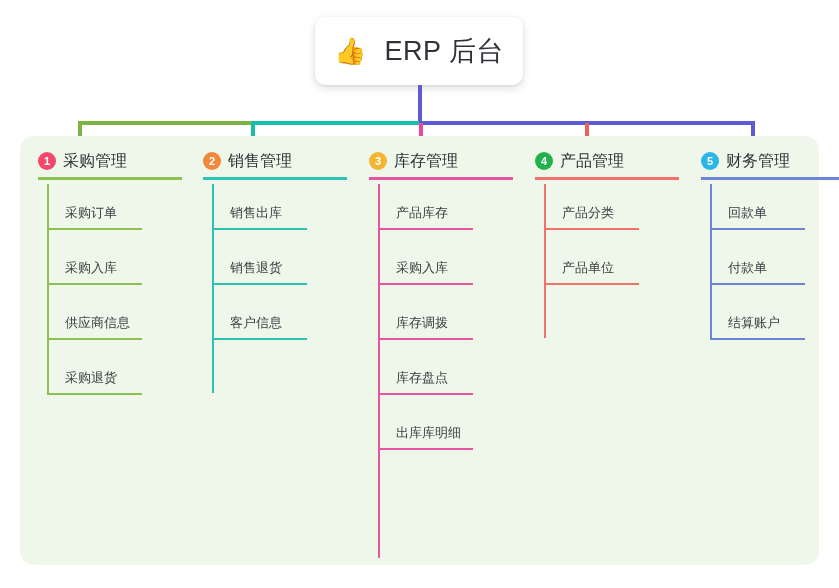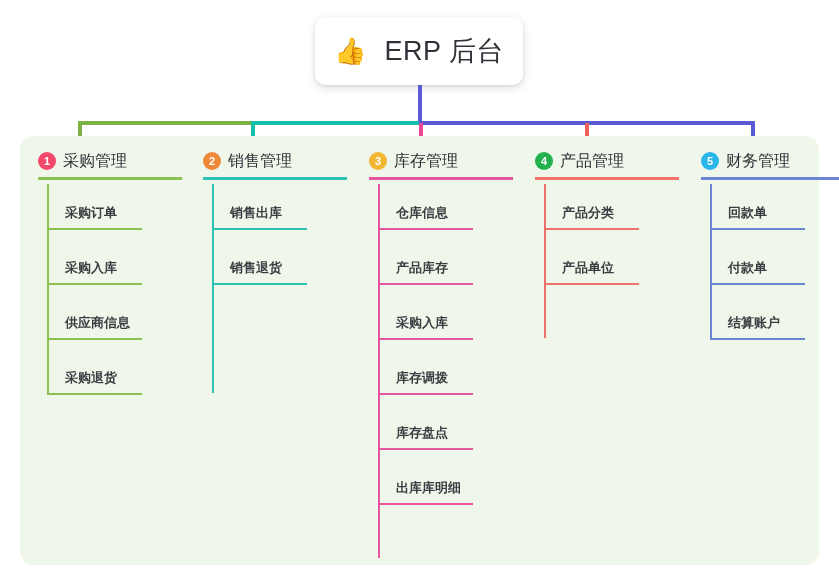--- a/index.html
+++ b/index.html
@@ -108,21 +108,21 @@
     font-size: 16px;
     color: #2f3238;
     white-space: nowrap;
   }
   .col-underline {
     position: absolute;
     left: 0; top: 41px;
     width: 144px; height: 3px;
   }
 
-  .items { position: relative; margin-top: 6px; font-weight: bold; }
+  .items { position: relative; margin-top: 6px; }
   .spine {
     position: absolute;
     left: 9px; top: 0;
     width: 2px;
   }
   .item {
     position: relative;
     height: 55px;
   }
   .item-label {
@@ -196,35 +196,35 @@
         <div class="items">
           <div class="spine" style="background: rgb(43, 196, 180); height: 209px;"></div>
           <div class="item">
             <span class="item-label">销售出库</span>
             <div class="item-underline" style="background: rgb(43, 196, 180);"></div>
           </div>
           <div class="item">
             <span class="item-label">销售退货</span>
             <div class="item-underline" style="background: rgb(43, 196, 180);"></div>
           </div>
+          <div class="item">
+            <span class="item-label">客户信息</span>
+            <div class="item-underline" style="background: rgb(43, 196, 180);"></div>
+          </div>
         </div>
       </div>
       <div class="column col-2">
         <div class="col-head">
           <span class="badge" style="background: rgb(242, 182, 50);">3</span>
           <span class="col-title">库存管理</span>
         </div>
         <div class="col-underline" style="background: rgb(232, 85, 159);"></div>
         <div class="items">
           <div class="spine" style="background: rgb(232, 85, 159); height: 374px;"></div>
           <div class="item">
-            <span class="item-label">仓库信息</span>
-            <div class="item-underline" style="background: rgb(232, 85, 159);"></div>
-          </div>
-          <div class="item">
             <span class="item-label">产品库存</span>
             <div class="item-underline" style="background: rgb(232, 85, 159);"></div>
           </div>
           <div class="item">
             <span class="item-label">采购入库</span>
             <div class="item-underline" style="background: rgb(232, 85, 159);"></div>
           </div>
           <div class="item">
             <span class="item-label">库存调拨</span>
             <div class="item-underline" style="background: rgb(232, 85, 159);"></div>

